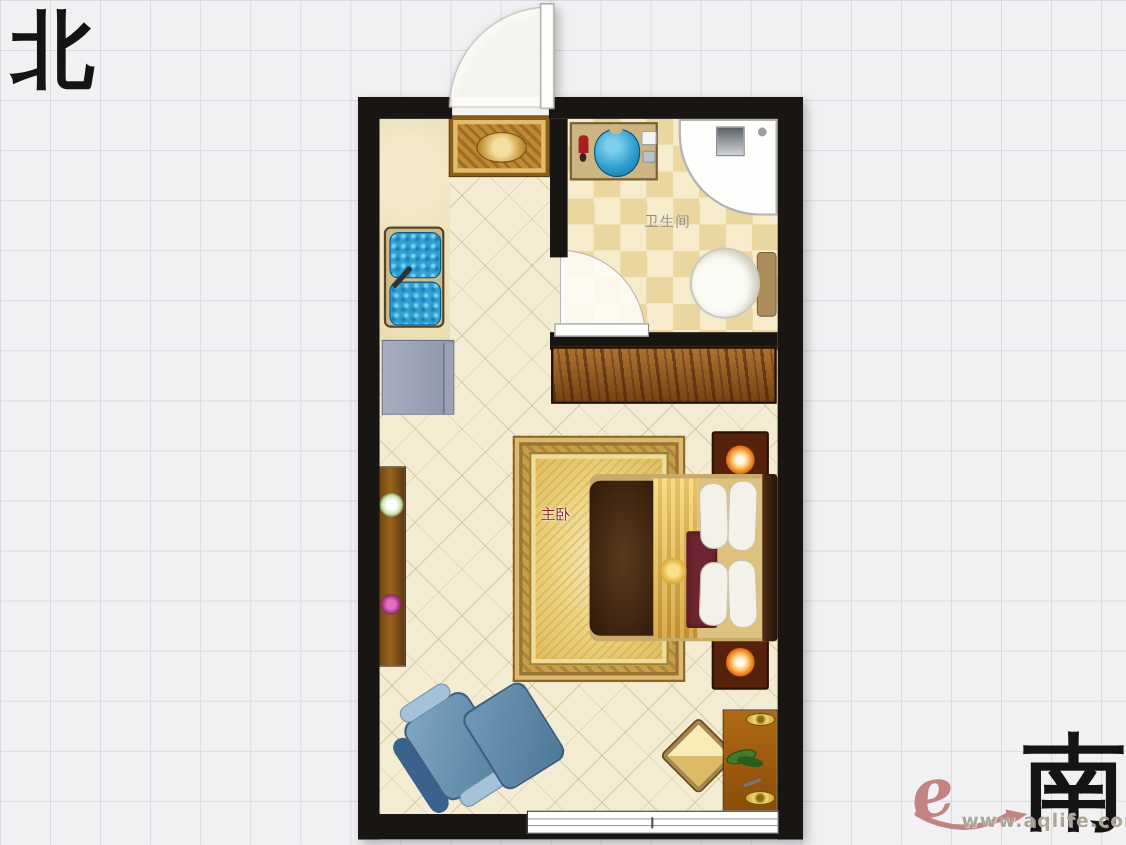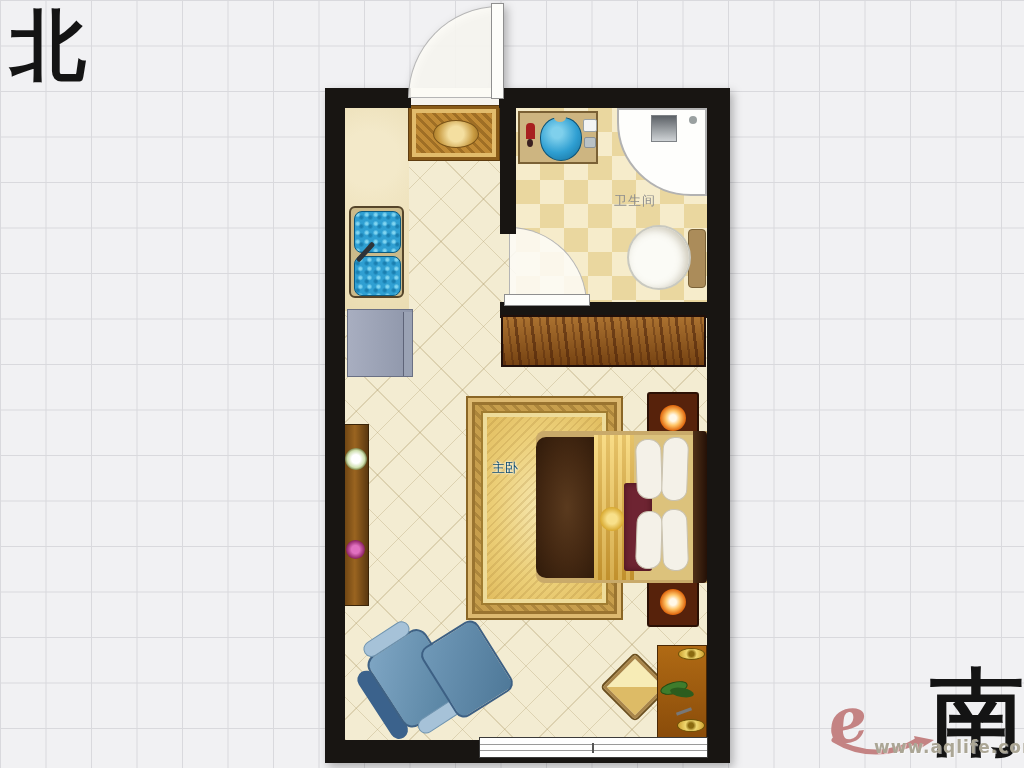--- a/index.html
+++ b/index.html
@@ -86,41 +86,41 @@
   </div>
 
   <div class="abs" style="left:292px;top:20px;width:90px;height:88px;background:#fefefc;border:2px solid #b2b2b2;border-bottom-left-radius:74px;box-sizing:border-box;">
     <div class="abs" style="left:32px;top:5px;width:24px;height:25px;background:linear-gradient(180deg,#5c6166,#cfd3d6);border:1px solid #7e8286;"></div>
     <div class="abs" style="left:70px;top:6px;width:8px;height:8px;border-radius:50%;background:#9aa0a0;"></div>
   </div>
 
   <div class="abs" style="left:363px;top:141px;width:18px;height:59px;background:#ab8c5a;border:1px solid #7a6238;border-radius:4px;box-sizing:border-box;"></div>
   <div class="abs" style="left:302px;top:137px;width:64px;height:65px;background:#fbfbf6;border:2px solid #c9c9c0;border-radius:50%;box-sizing:border-box;box-shadow:inset -4px 2px 8px rgba(150,140,110,.45);"></div>
 
-  <div class="label-txt" style="left:261px;top:104px;font-size:13px;color:#8d8d8d;letter-spacing:1px;margin-left:28px;">卫生间</div>
+  <div class="label-txt" style="left:261px;top:104px;font-size:13px;color:#8d8d8d;letter-spacing:1px;">卫生间</div>
 
   <div class="swing" style="left:184px;top:139px;width:76px;height:76px;border-radius:0 100% 0 0;"></div>
 
   <div class="wall" style="left:175px;top:20px;width:16px;height:126px;"></div>
   <div class="wall" style="left:175px;top:214px;width:207px;height:16px;"></div>
   <div class="door-leaf" style="left:179px;top:206px;width:84px;height:10px;"></div>
 
   <div class="abs" style="left:176px;top:227px;width:205px;height:52px;box-sizing:border-box;border:2px solid #21100a;
               background-color:#8f5518;
               background-image:repeating-linear-gradient(83deg,rgba(70,30,8,.55) 0 3px,transparent 3px 9px,rgba(70,30,8,.35) 9px 11px,transparent 11px 16px),
                                linear-gradient(180deg,rgba(255,200,120,.25),rgba(60,25,5,.3));"></div>
 
   <div class="abs" style="left:141px;top:308px;width:157px;height:224px;background-color:#c79e4c;
               background-image:repeating-linear-gradient(45deg,rgba(125,90,30,.35) 0 3px,transparent 3px 8px);
               box-shadow:inset 0 0 0 2px #8a6626,inset 0 0 0 6px #ddb970,inset 0 0 0 9px #9a7430;">
     <div class="abs" style="left:15px;top:15px;right:15px;bottom:15px;
                 background-image:repeating-linear-gradient(-45deg,rgba(150,110,40,.18) 0 2px,transparent 2px 6px),radial-gradient(ellipse at center,#f7e9b4 0%,#eccf78 55%,#dfb95a 100%);
                 box-shadow:inset 0 0 0 2px #a07c30,inset 0 0 0 6px #eedc9a;"></div>
   </div>
-  <div class="label-txt" style="left:167px;top:371px;font-size:13px;color:#0c4a6e;text-shadow:0 0 2px #fff,0 0 3px #fff;z-index:3;">主卧</div>
+  <div class="label-txt" style="left:167px;top:371px;font-size:13px;color:#7f1d1d;text-shadow:0 0 2px #fff,0 0 3px #fff;z-index:3;">主卧</div>
 
   <div class="abs" style="left:211px;top:343px;width:171px;height:152px;background:#c9aa6a;border-radius:8px 0 0 8px;z-index:2;">
     <div class="abs" style="left:0;top:6px;width:62px;height:141px;border-radius:10px 4px 4px 10px;
                 background:radial-gradient(ellipse at 50% 50%,#5a3a1e 0%,#442812 55%,#2f1a0a 100%);"></div>
     <div class="abs" style="left:58px;top:4px;width:42px;height:145px;
                 background-image:linear-gradient(180deg,rgba(255,235,170,.45),rgba(160,110,30,.35)),repeating-linear-gradient(90deg,#f3d06a 0 4px,#d2a234 4px 8px);"></div>
     <div class="abs" style="left:98px;top:4px;width:59px;height:145px;background:#dcc27c;"></div>
     <div class="abs" style="left:88px;top:52px;width:28px;height:88px;background:#6e2432;border-radius:3px;box-shadow:inset 0 0 6px rgba(40,5,10,.6);"></div>
     <div class="abs" style="left:64px;top:76px;width:24px;height:24px;border-radius:50%;background:radial-gradient(circle,#f8e08a 0 30%,#d8a930 70%,#9a6c10 100%);"></div>
     <div class="pillow" style="left:100px;top:8px;height:60px;transform:rotate(-2deg);"></div>

